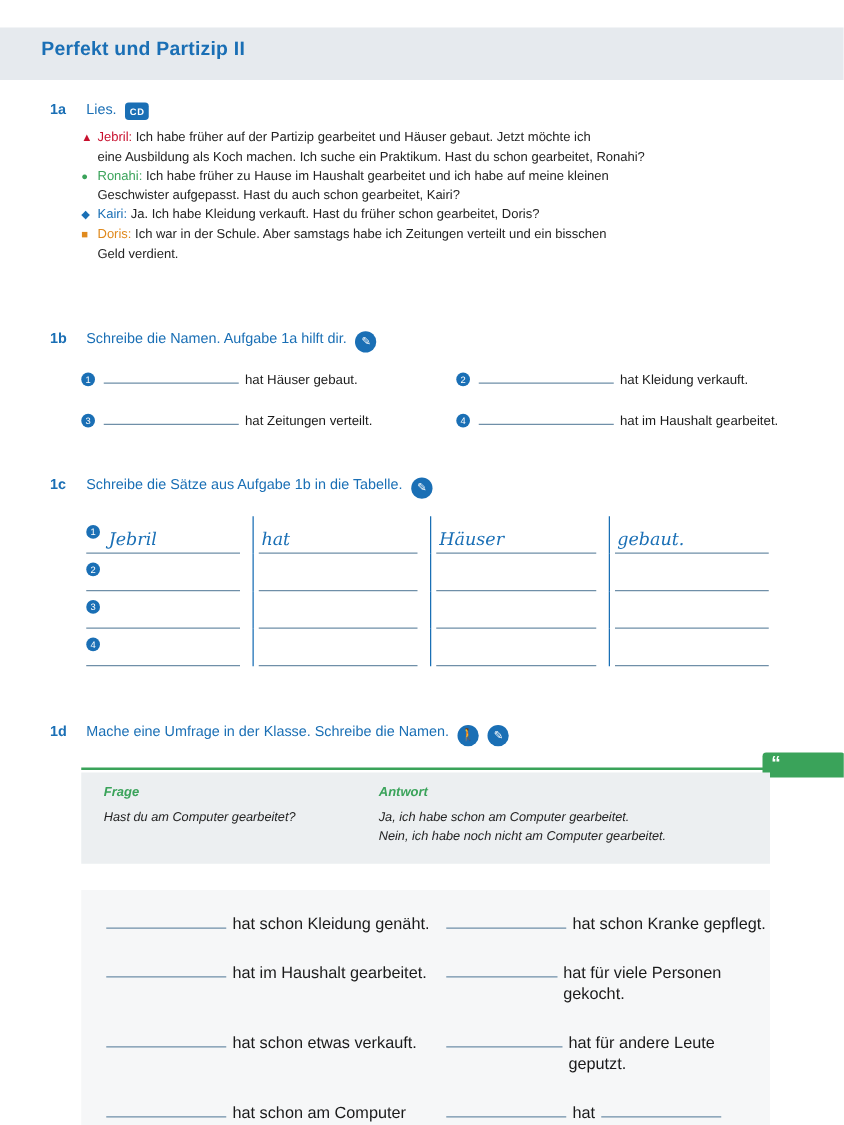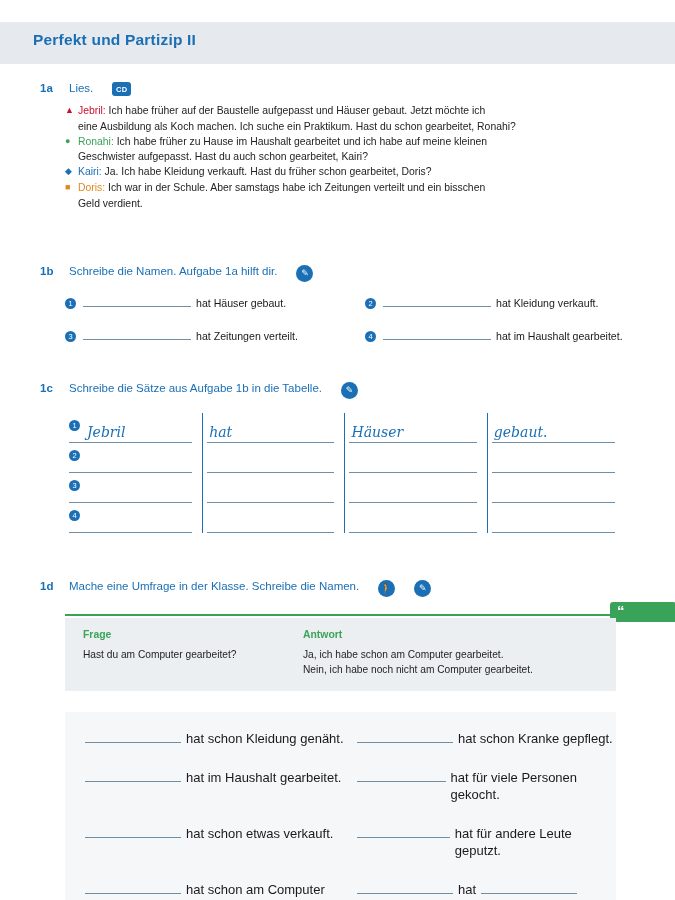--- a/index.html
+++ b/index.html
@@ -58,21 +58,20 @@
     color: #1a6fb5;
   }
 
   
   .icon-chip {
     display: inline-flex;
     align-items: center;
     justify-content: center;
     border-radius: 50%;
     flex: none;
-    margin-left: 12px;
   }
   .icon-pencil {
     width: 17px; height: 17px;
     background: #1a6fb5;
     color: #fff;
     font-size: 9px;
     line-height: 1;
   }
   .icon-person {
     width: 17px; height: 17px;
@@ -216,20 +215,21 @@
     text-align: left;
     padding-left: 7px;
     line-height: 17px;
   }
   .qa-box {
     position: absolute;
     left: 65px;
     width: 551px;
     background: #eceff1;
     padding: 11px 18px 13px 18px;
+    font-style: italic;
   }
   .qa-cols {
     display: flex;
   }
   .qa-col-l { width: 220px; }
   .qa-label {
     font-size: 10.4px;
     font-weight: bold;
     color: #3aa35a;
     margin-bottom: 8px;
@@ -269,21 +269,21 @@
     <span class="ex-title">Lies.</span>
     <span class="icon-chip icon-audio">CD</span>
   </div>
 
   <div class="dialogue">
 
     <div class="dial-line">
       <span class="bullet b-red">▲</span>
       <span class="dial-text">
         <span class="spk spk-red">Jebril:</span>
-        <span>Ich habe früher auf der Baustelle aufgepasst und Häuser gebaut. Jetzt möchte ich</span>
+        <span>Ich habe früher auf der Partizip gearbeitet und Häuser gebaut. Jetzt möchte ich</span>
       </span>
     </div>
     <div class="dial-cont">eine Ausbildung als Koch machen. Ich suche ein Praktikum. Hast du schon gearbeitet, Ronahi?</div>
 
     <div class="dial-line">
       <span class="bullet b-green">●</span>
       <span class="dial-text">
         <span class="spk spk-green">Ronahi:</span>
         <span>Ich habe früher zu Hause im Haushalt gearbeitet und ich habe auf meine kleinen</span>
       </span>

